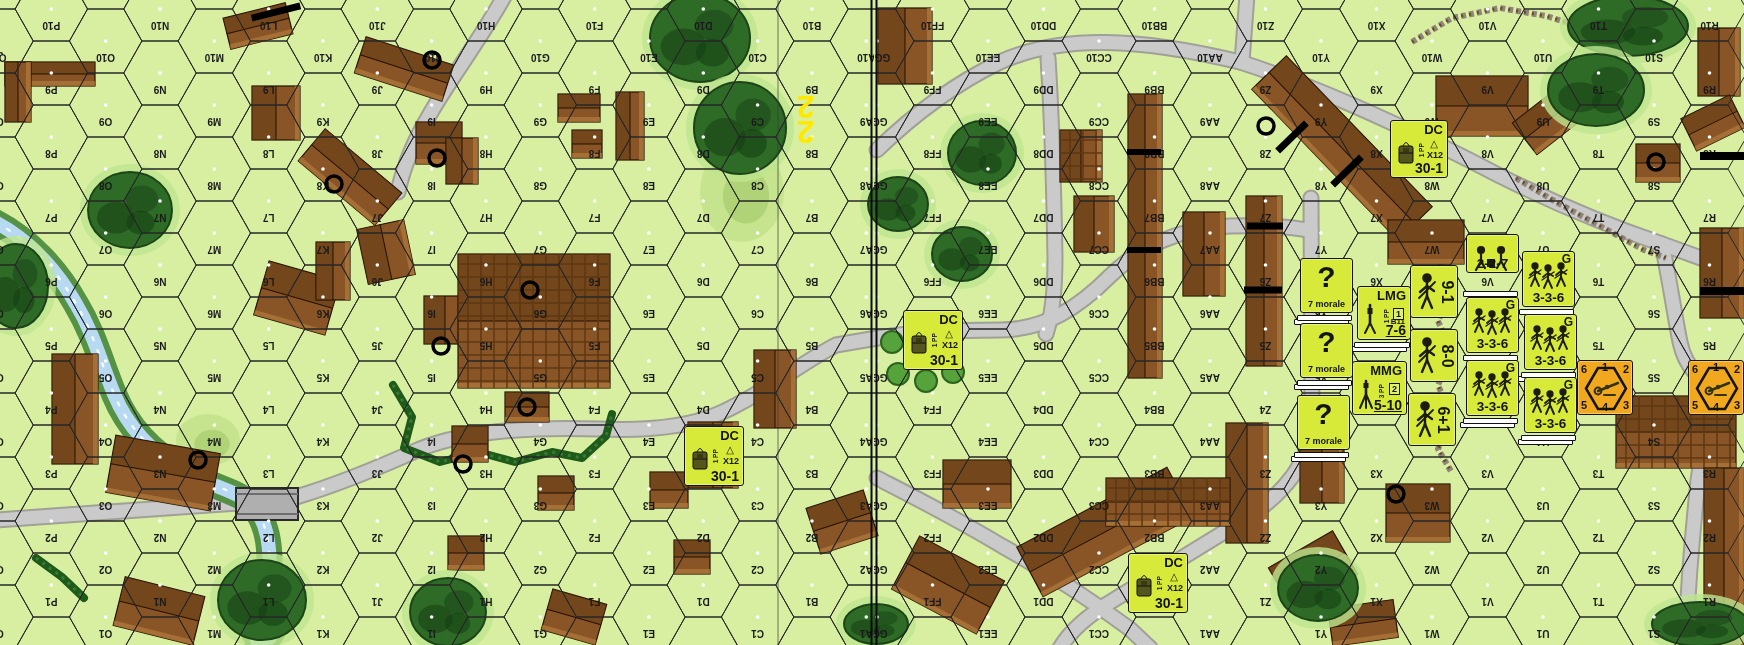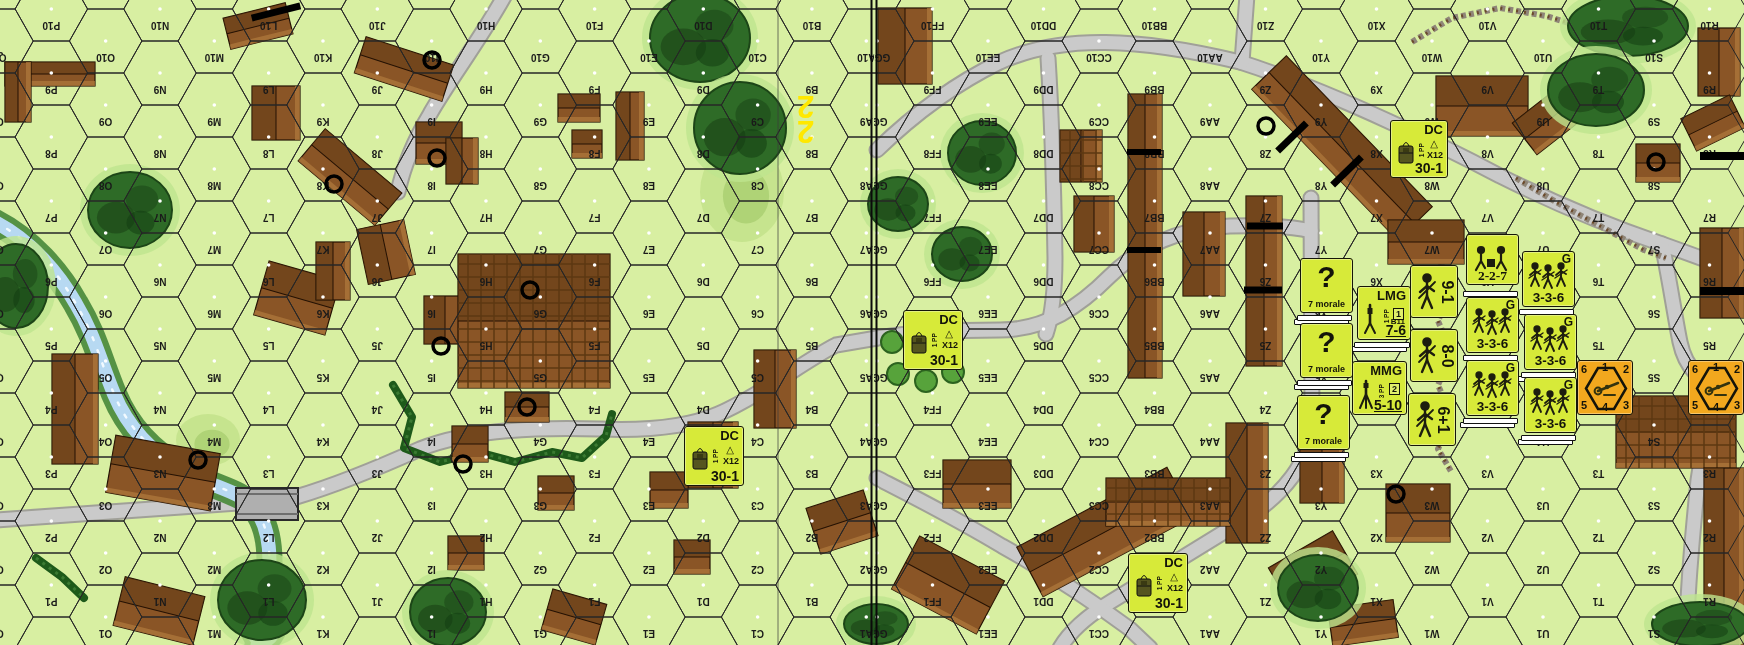--- a/index.html
+++ b/index.html
@@ -1811,21 +1811,21 @@
             <path d="M11 14 L18 19"></path>
             <path d="M11 24 L6 36"></path>
             <path d="M11 24 L16 36"></path>
             <path d="M3 26 L19 10" stroke-width="1.8"></path>
           </g>
         </svg>
       </div>
        <div class="c-abs ldr-val">6+1</div>
     </div>
     <div class="stack-edge" style="left: 1463px; top: 291px; width: 53px;"></div>
-    <div class="counter" style="left: 1466px; top: 234px; width: 53px; height: 51px; font-family: Liberation Serif, serif;">
+    <div class="counter" style="left: 1466px; top: 234px; width: 53px; height: 39px;">
       <div class="icon-slot" style="left:5px;top:9px">
         <svg width="38" height="28" viewBox="0 0 38 28">
           <g stroke="#1d1d0f" stroke-width="2.2" stroke-linecap="round" fill="none">
             <circle cx="9" cy="6" r="3" fill="#1d1d0f"></circle>
             <path d="M9 9 L9 17 L4 26"></path>
             <path d="M9 17 L13 24"></path>
             <circle cx="29" cy="6" r="3" fill="#1d1d0f"></circle>
             <path d="M29 9 L29 17 L34 26"></path>
             <path d="M29 17 L25 24"></path>
             <rect x="15" y="15" width="8" height="8" fill="#1d1d0f" stroke="none"></rect>

